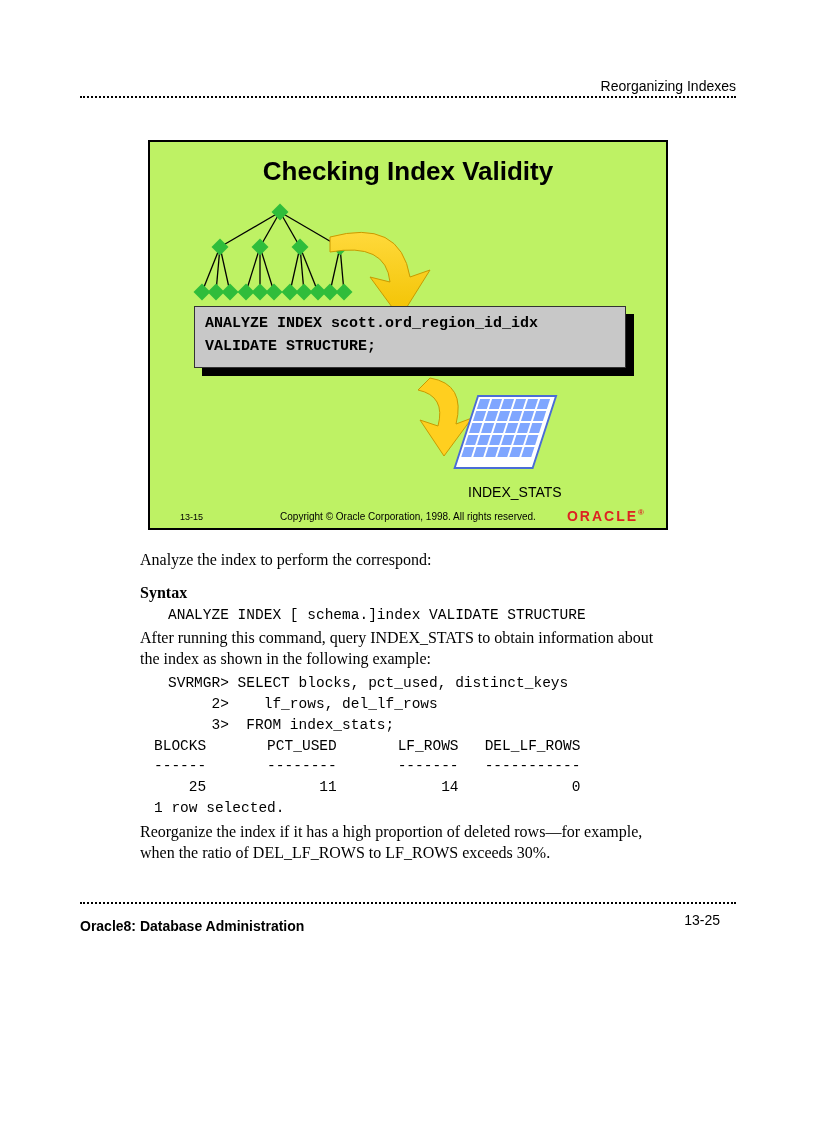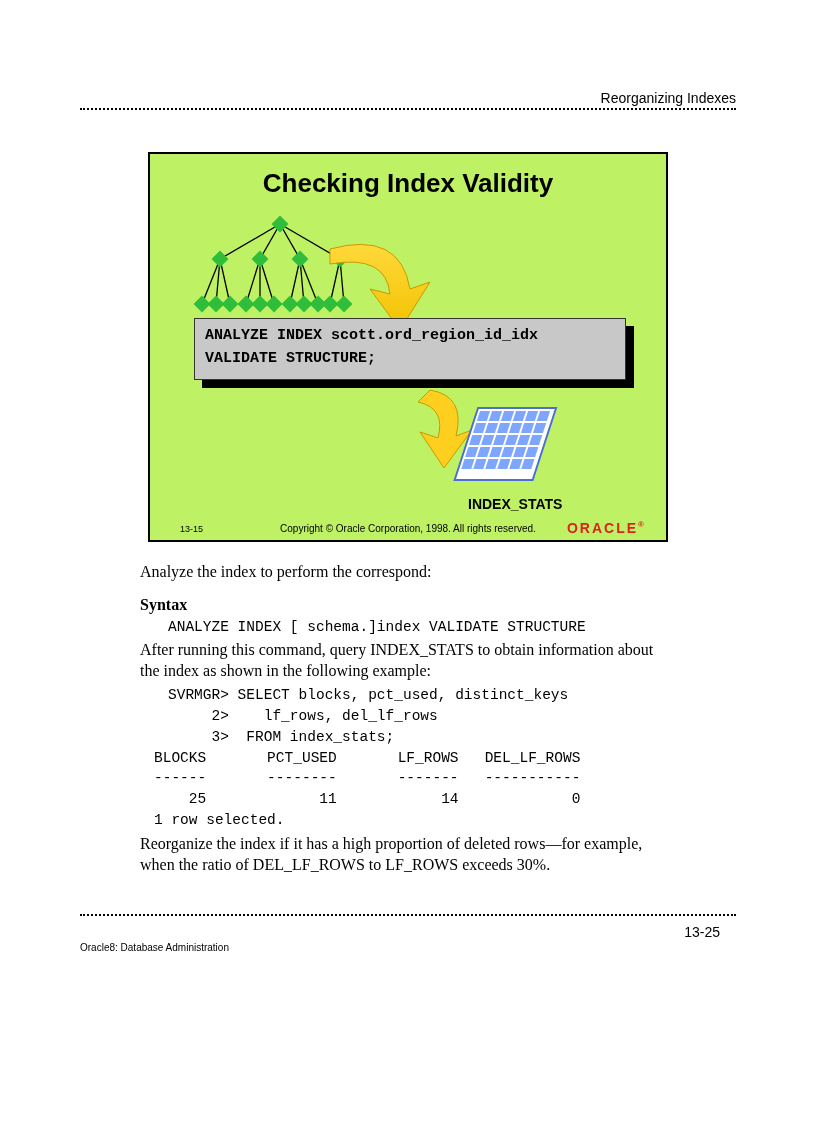--- a/index.html
+++ b/index.html
@@ -7,21 +7,20 @@
     margin: 0;
     background: #fff;
     font-family: "Times New Roman", Times, serif;
     color: #000;
   }
   .page {
     width: 816px;
     height: 968px;
     position: relative;
     padding: 60px 80px 40px 80px;
-    margin-top: 12px;
   }
   .header-right {
     position: absolute;
     top: 78px;
     right: 80px;
     font-family: Helvetica, Arial, sans-serif;
     font-size: 14px;
   }
   .dotrule-top {
     position: absolute;
@@ -32,24 +31,25 @@
   }
   .dotrule-bottom {
     position: absolute;
     bottom: 64px;
     left: 80px;
     right: 80px;
     border-top: 2px dotted #000;
   }
   .footer-left {
     position: absolute;
-    bottom: 27px;
+    bottom: 34px;
     left: 80px;
     font-family: Helvetica, Arial, sans-serif;
-    font-size: 10px;
+    font-size: 14px;
+    font-weight: bold;
   }
   .footer-right {
     position: absolute;
     bottom: 40px;
     right: 96px;
     font-family: Liberation Sans, sans-serif;
     font-size: 14px;
   }
   .content { position: absolute; top: 140px; left: 140px; right: 140px; }
   .slide {
@@ -89,21 +89,21 @@
     font-weight: bold;
     line-height: 1.5;
     width: 100%;
     height: 62px;
   }
   .gridbox {
     position: absolute; top: 248px; left: 300px; width: 120px; height: 90px;
   }
   .index-stats-label {
     position: absolute; top: 342px; left: 318px;
-    font-family: Helvetica, Arial, sans-serif; font-size: 14px; font-weight: bold;
+    font-family: Helvetica, Arial, sans-serif; font-size: 14px;
   }
   .slide-footnum {
     position: absolute; bottom: 6px; left: 30px;
     font-family: Helvetica, Arial, sans-serif; font-size: 9px;
   }
   .slide-copyright {
     position: absolute; bottom: 6px; left: 0; right: 0; text-align: center;
     font-family: Helvetica, Arial, sans-serif; font-size: 10px;
   }
   .oracle-logo {

